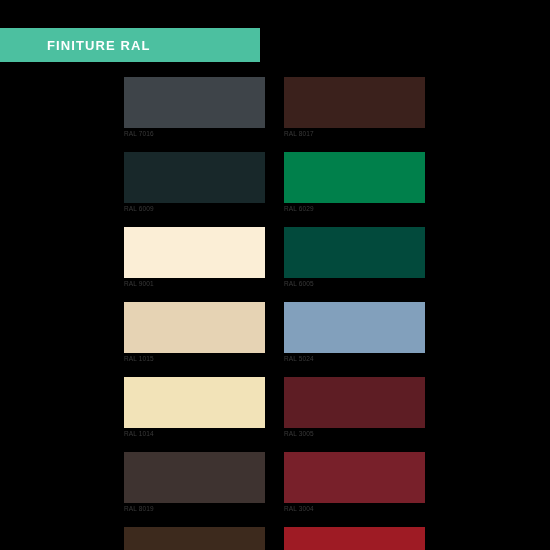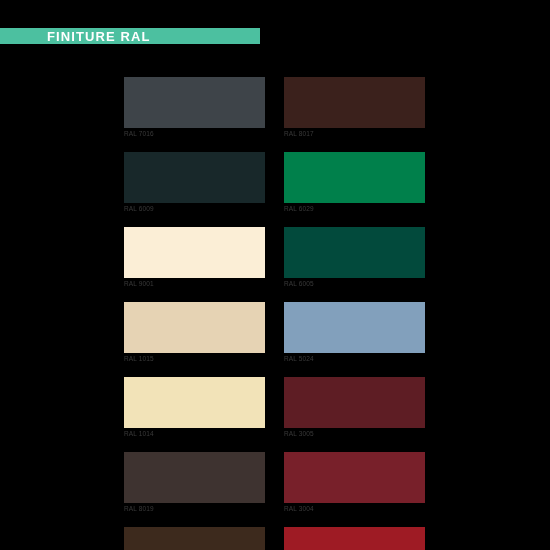--- a/index.html
+++ b/index.html
@@ -23,21 +23,21 @@
     height: 550px;
     background: #000000;
   }
 
   
   .header-banner {
     position: absolute;
     left: 0;
     top: 28px;
     width: 260px;
-    height: 16px;
+    height: 34px;
     background: #4cc0a0;
     display: flex;
     align-items: center;
   }
   .header-title {
     margin-left: 47px;
     color: #ffffff;
     font-size: 13px;
     font-weight: bold;
     letter-spacing: 1.1px;

